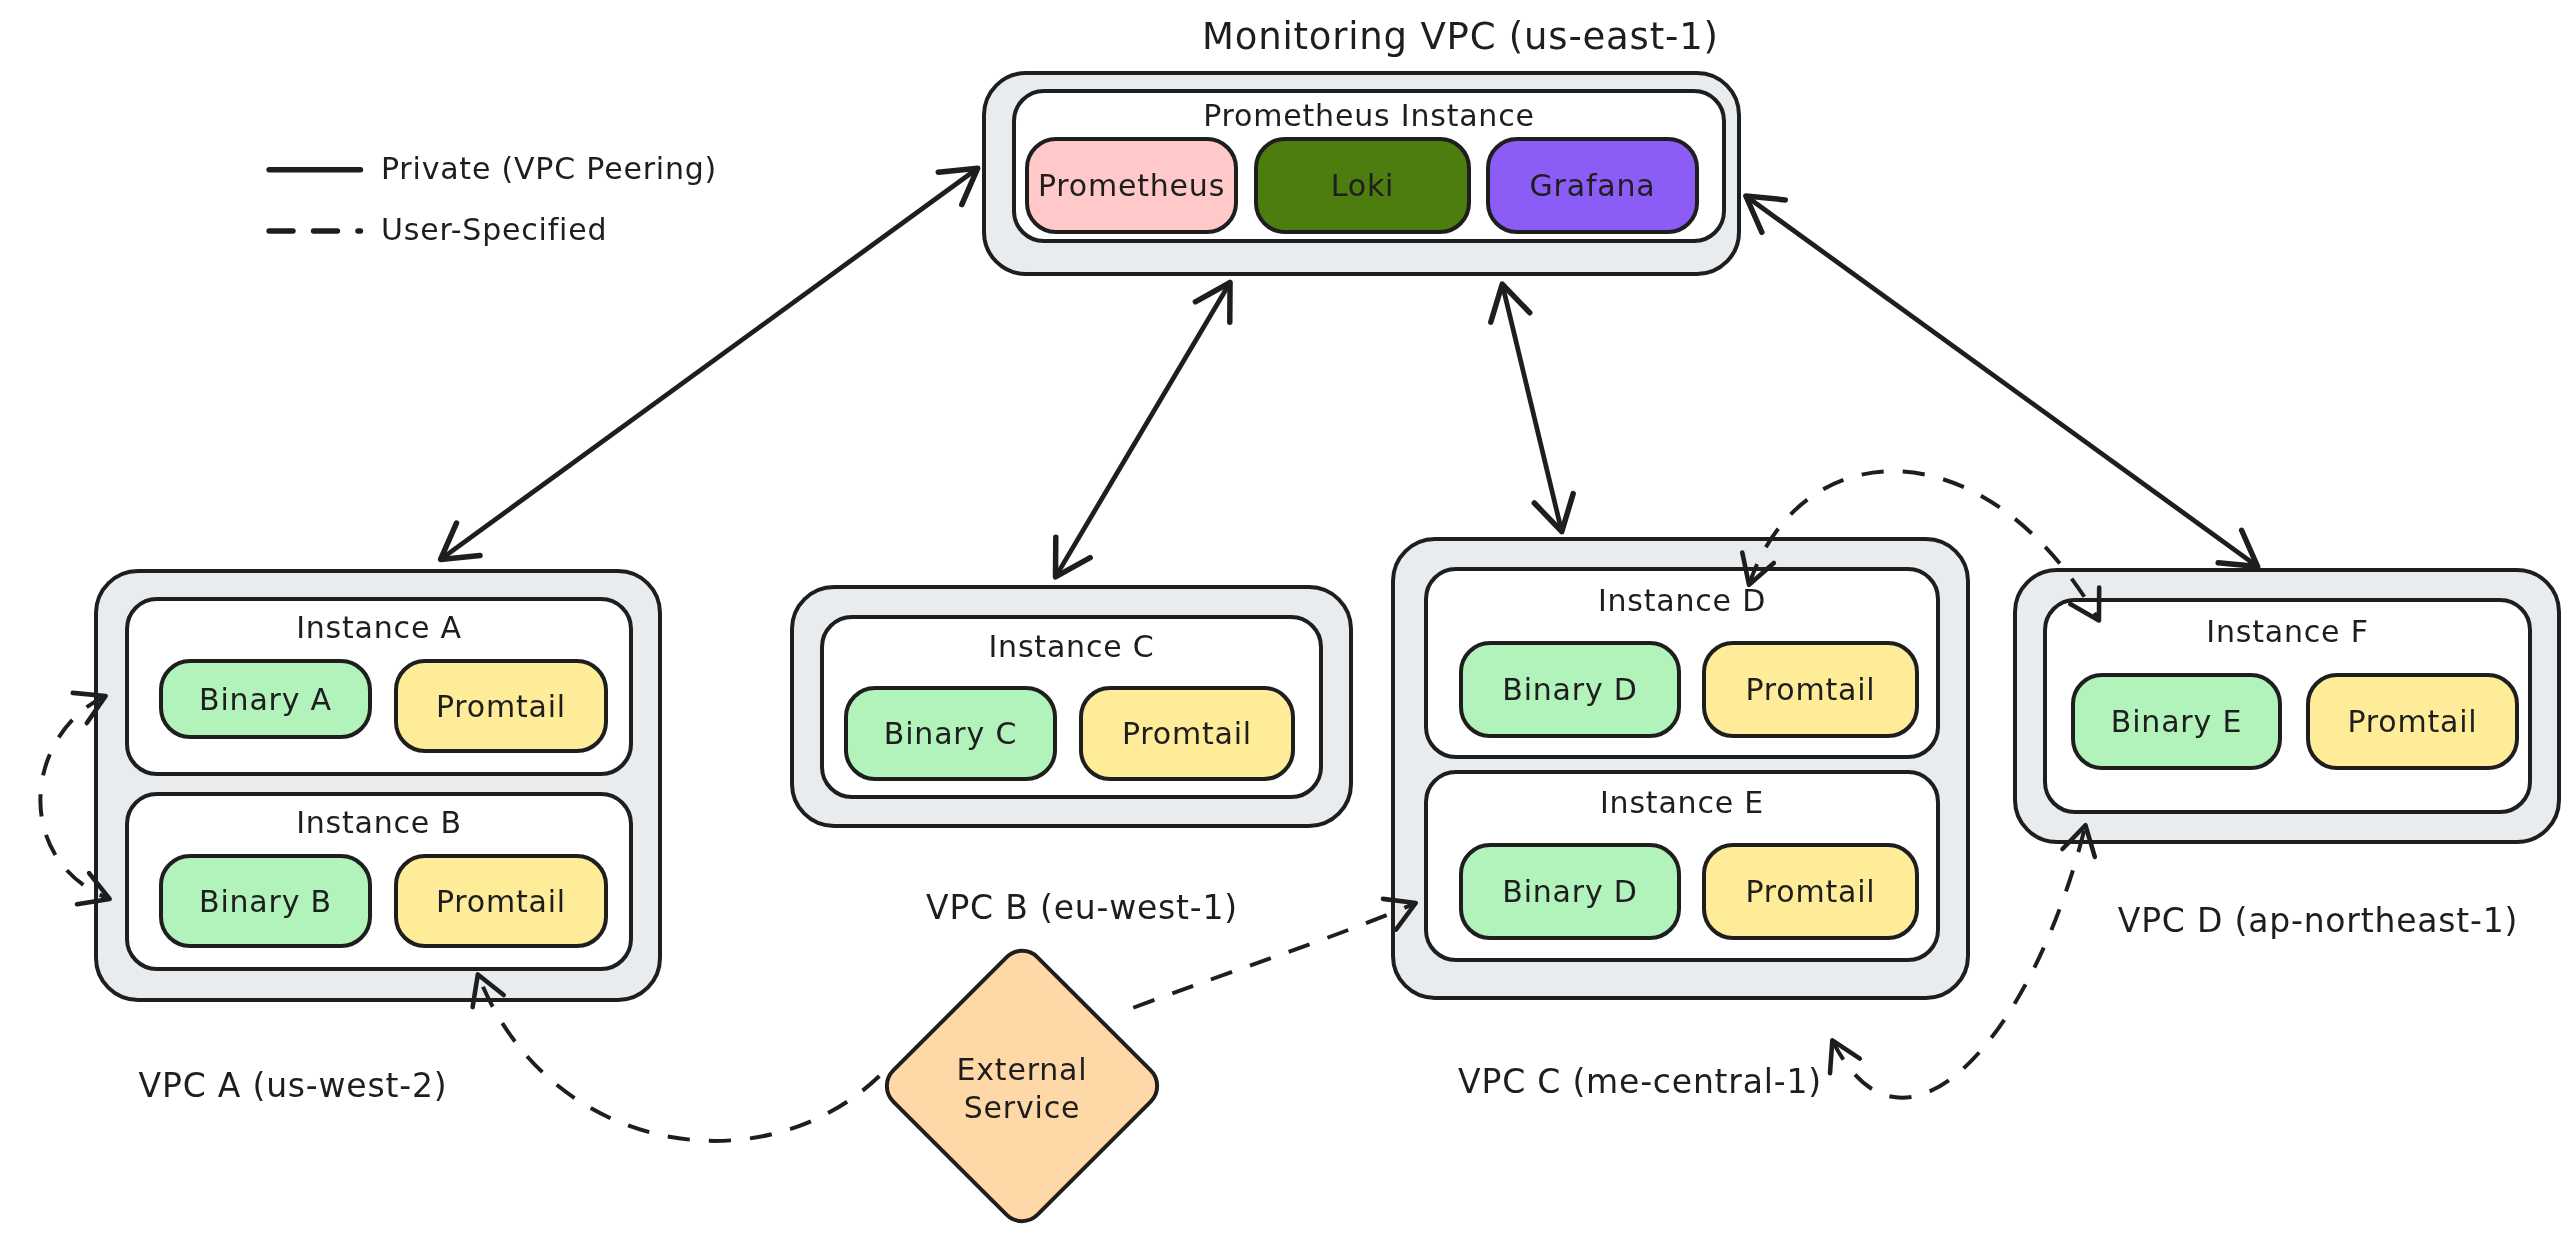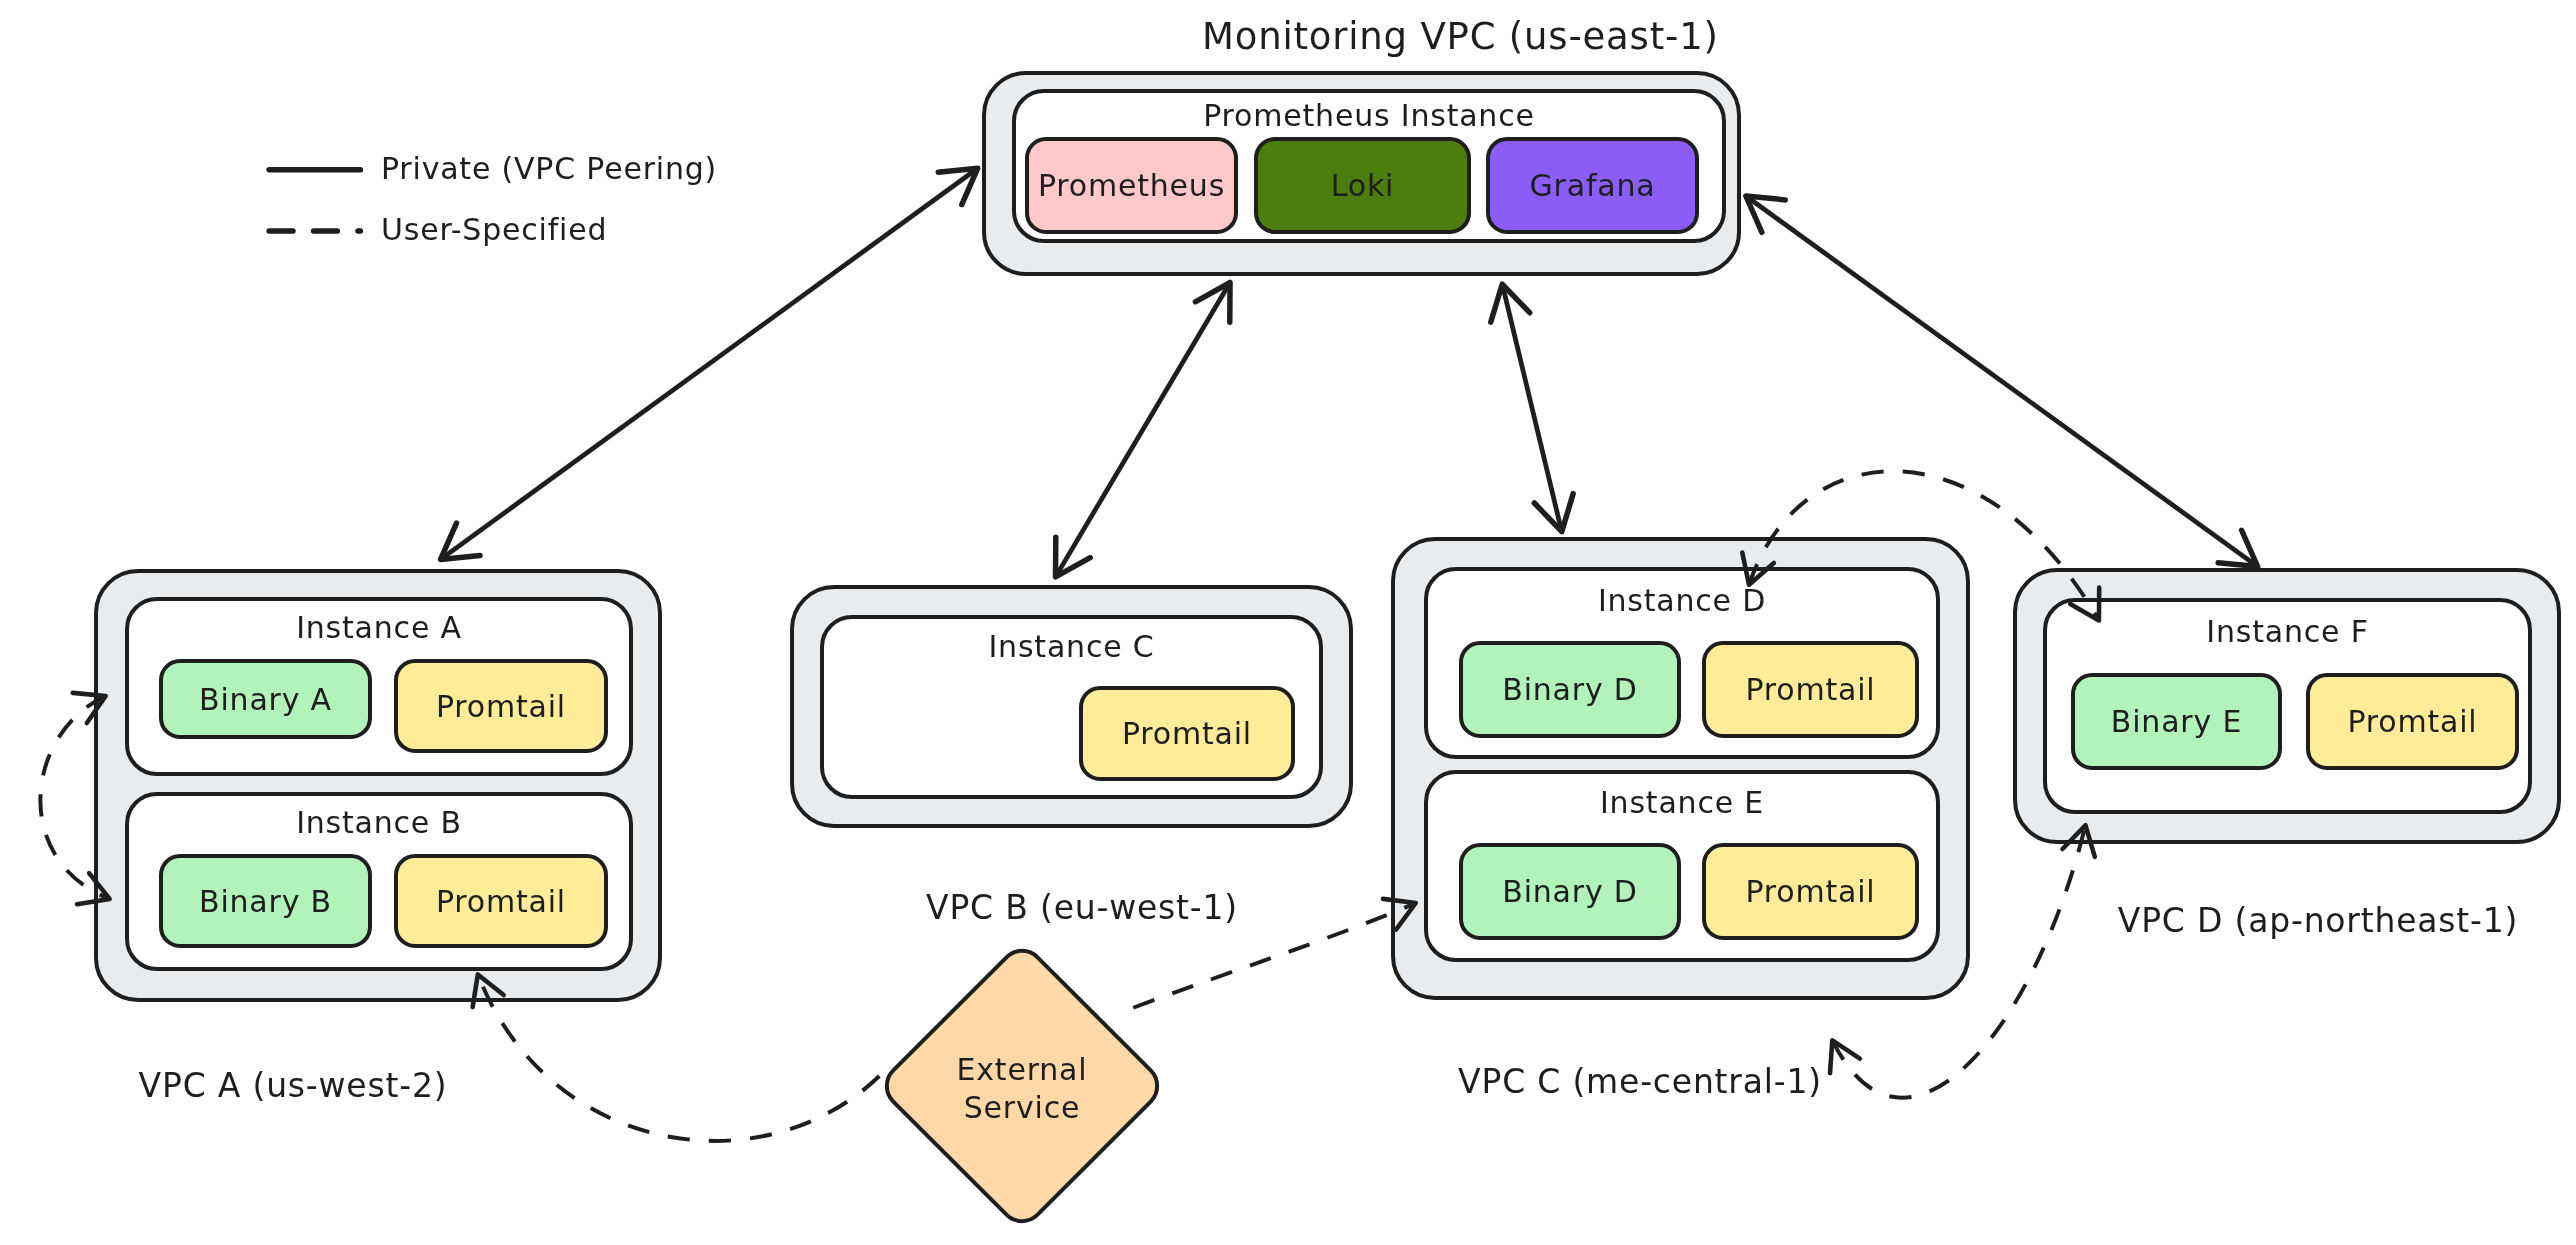--- a/index.html
+++ b/index.html
@@ -2,21 +2,21 @@
 <html style="font-size:12.7px"><head>
 <meta charset="utf-8">
 <style>
   html,body{margin:0;padding:0;background:#ffffff;}
   .canvas{position:relative;width:2576px;height:1245px;background:#ffffff;overflow:hidden;
           font-family:"DejaVu Sans",sans-serif;color:#1e1e1e;}
   .overlay{position:absolute;left:0;top:0;width:2576px;height:1245px;pointer-events:none;}
   .box{position:absolute;box-sizing:border-box;border:4.8px solid #1e1e1e;}
   .outer{background:#e9ecef;border-radius:44px;}
   .inst{background:#ffffff;border-radius:32px;}
-  .comp{border-radius:21px;border-width:4px;display:flex;align-items:center;justify-content:center;
+  .comp{border-radius:31px;border-width:4px;display:flex;align-items:center;justify-content:center;
         font-size:30px;letter-spacing:0.8px;}
   .green{background:#b2f2bb;}
   .yellow{background:#ffec99;}
   .pink{background:#ffc9c9;}
   .purple{background:#4d7c0f;}
   .blue{background:#8b5cf6;}
   .txt{position:absolute;font-size:30px;line-height:1.15;letter-spacing:0.8px;white-space:nowrap;}
   .ctr{text-align:center;}
   .vpc-title{font-size:33px;margin-top:38px;}
   .diagram-title{font-size:37px;}
@@ -60,20 +60,23 @@
     <span>Binary B</span>
   </div>
   <div class="box comp yellow" style="left:394px;top:854px;width:214px;height:94px">
     <span>Promtail</span>
   </div>
   <div class="txt ctr vpc-title" style="left:63px;top:1029px;width:460px">VPC A (us-west-2)</div>
 
   <div class="box outer" style="left:790px;top:585px;width:563px;height:243px"></div>
   <div class="box inst" style="left:820px;top:615px;width:503px;height:184px"></div>
   <div class="txt ctr" style="left:820px;top:630px;width:503px">Instance C</div>
+  <div class="box comp green" style="left:844px;top:686px;width:213px;height:95px">
+    <span>Binary C</span>
+  </div>
   <div class="box comp yellow" style="left:1079px;top:686px;width:216px;height:95px">
     <span>Promtail</span>
   </div>
   <div class="txt ctr vpc-title" style="left:844px;top:851px;width:476px">VPC B (eu-west-1)</div>
 
   <div class="box outer" style="left:1391px;top:537px;width:579px;height:463px"></div>
   <div class="box inst" style="left:1424px;top:567px;width:516px;height:192px"></div>
   <div class="txt ctr" style="left:1424px;top:584px;width:516px">Instance D</div>
   <div class="box comp green" style="left:1459px;top:641px;width:222px;height:97px">
     <span>Binary D</span>

